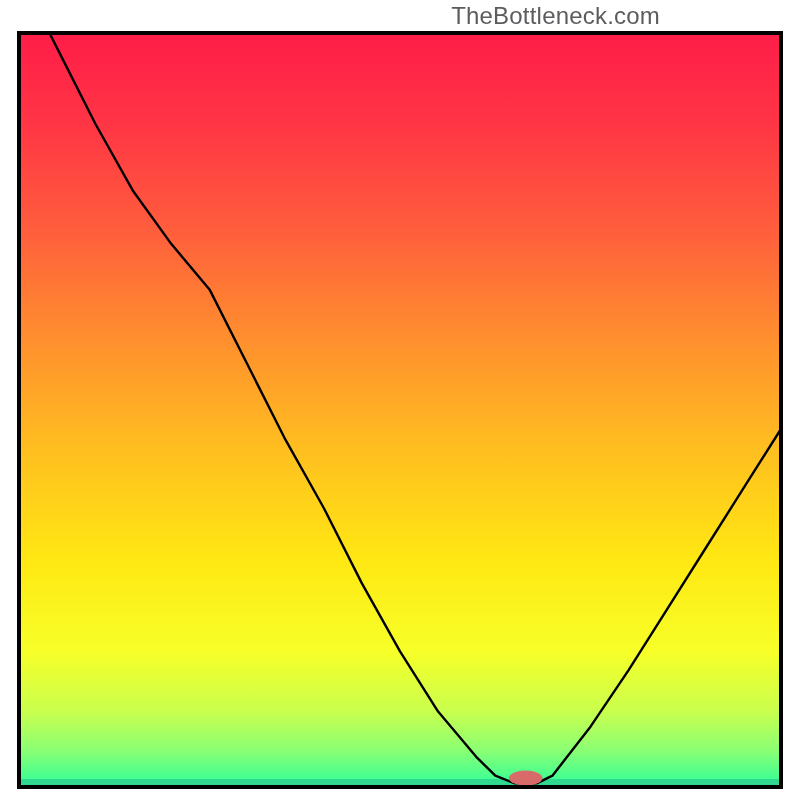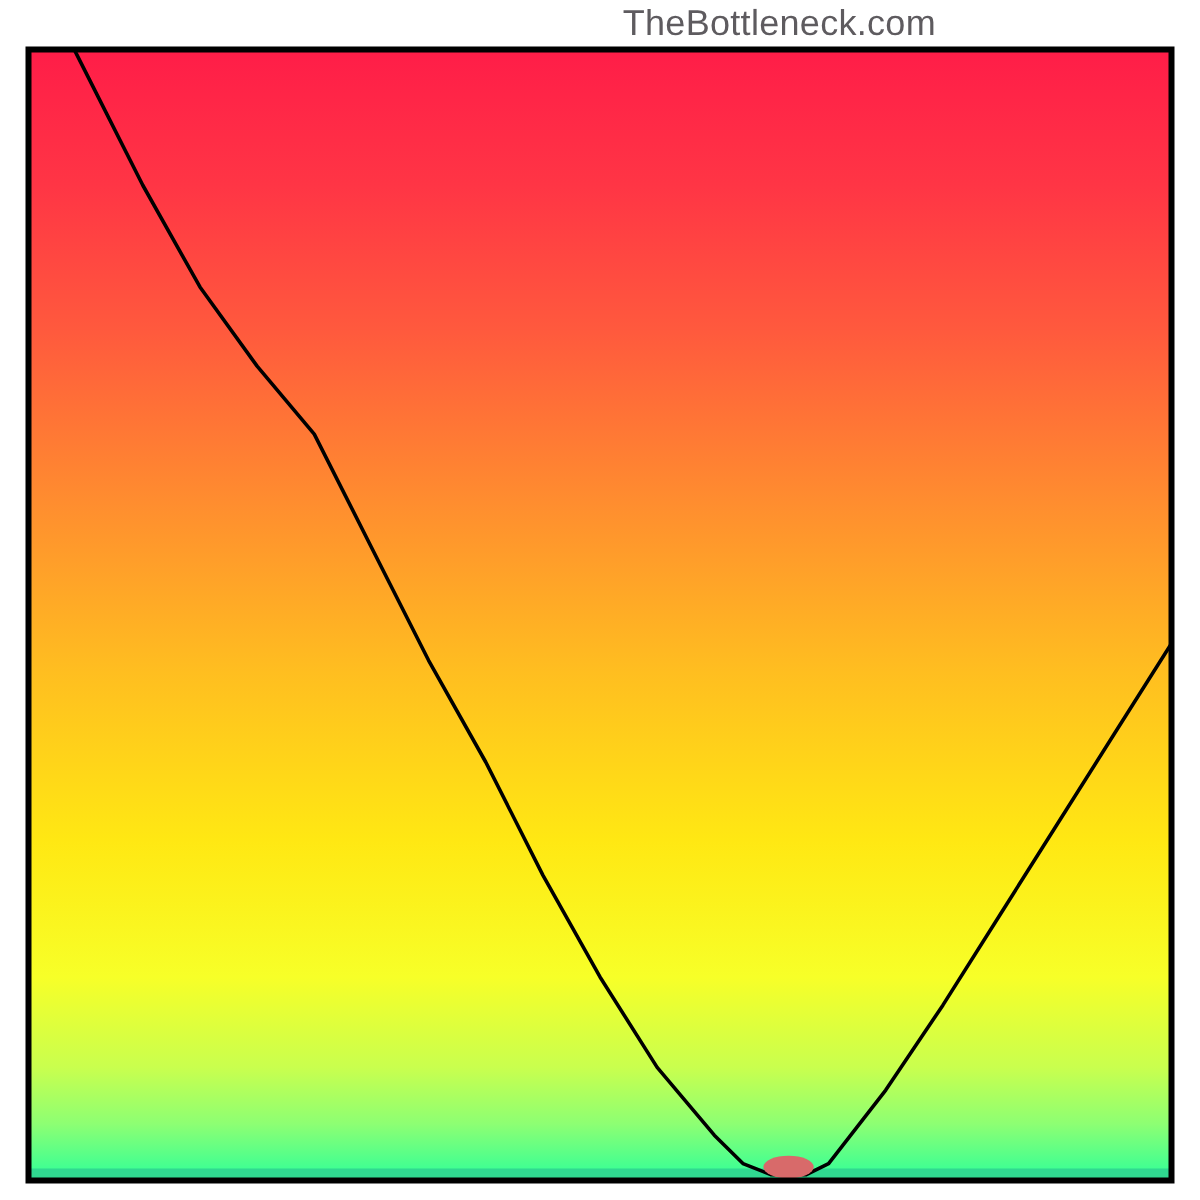--- a/index.html
+++ b/index.html
@@ -8,20 +8,21 @@
     width: 800px;
     height: 800px;
     overflow: hidden;
     background: #fff;
     font-family: Arial, Helvetica, sans-serif;
   }
   .wrap {
     position: relative;
     width: 640px;
     height: 800px;
+    padding-left: 36px;
   }
   .watermark {
     position: absolute;
     right: 16px;
     top: 2px;
     color: #5e5b5f;
     font-size: 24px;
     font-weight: 500;
     letter-spacing: 0.2px;
     user-select: none;

